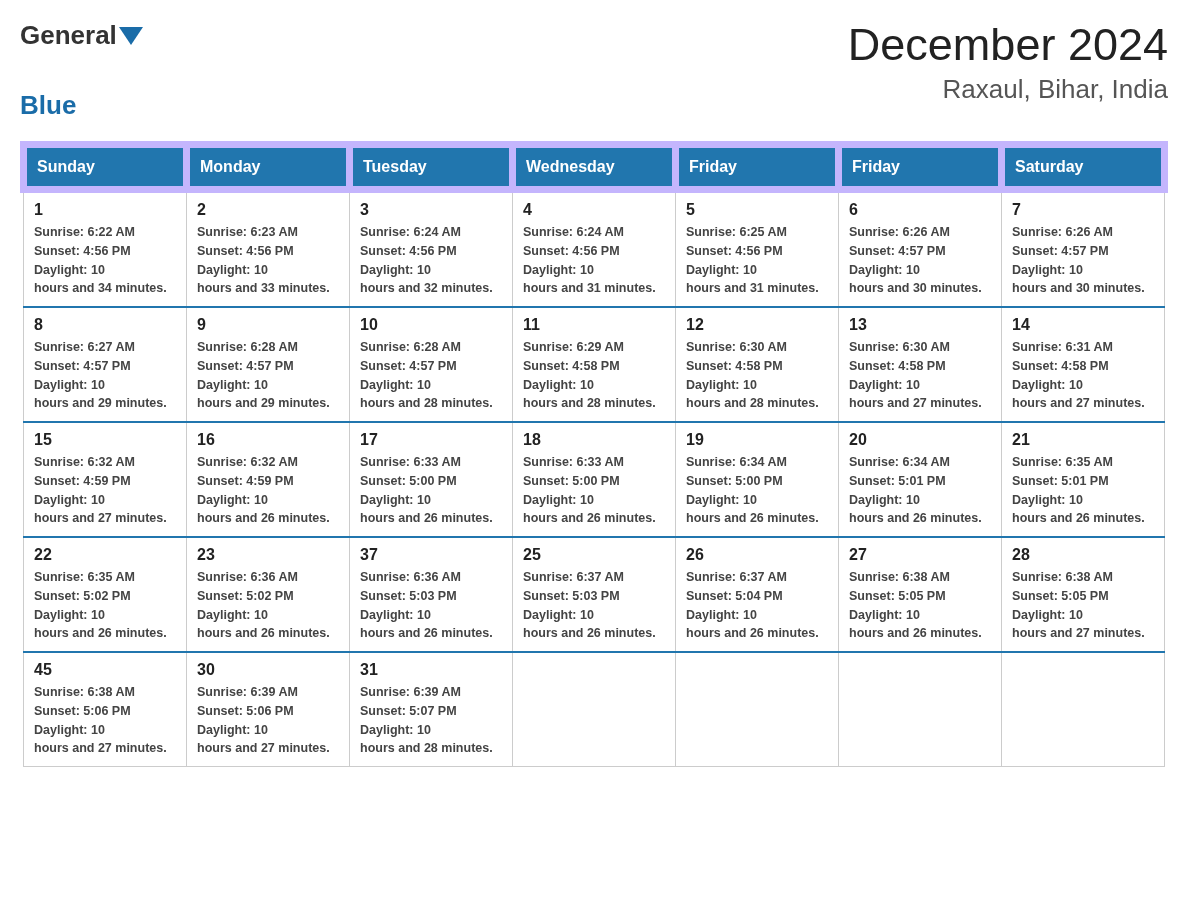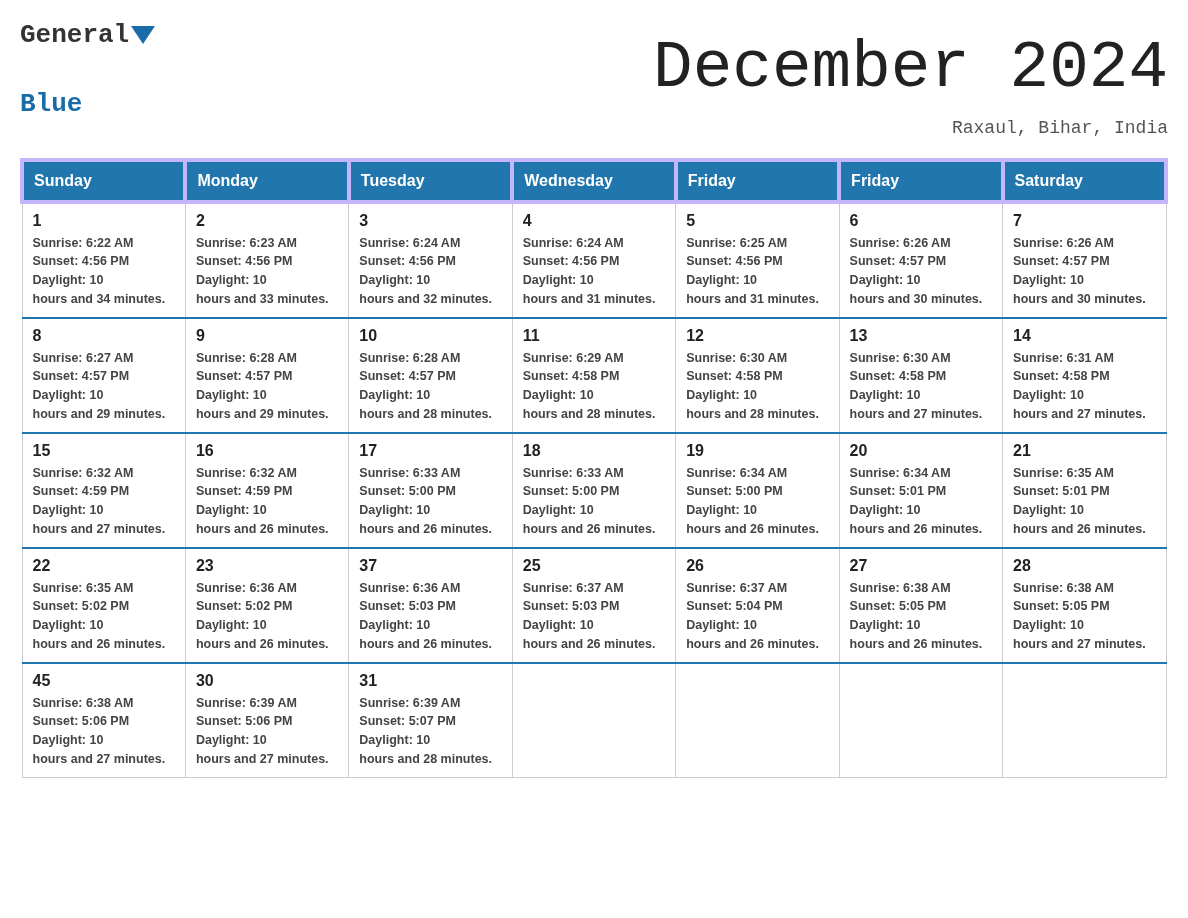--- a/index.html
+++ b/index.html
@@ -8,21 +8,20 @@
       background: #fff;
       padding: 20px;
       width: 1188px;
       min-height: 918px;
     }
     .header {
       display: flex;
       justify-content: space-between;
       align-items: flex-start;
       margin-bottom: 20px;
-      font-family: Liberation Mono, monospace;
     }
     .logo {
       display: flex;
       flex-direction: column;
       align-items: flex-start;
     }
     .logo-text {
       display: flex;
       align-items: center;
       font-size: 26px;
@@ -43,43 +42,42 @@
     .logo-blue {
       color: #1a6ca8;
       font-size: 26px;
       font-weight: bold;
       margin-top: 39px;
     }
     .title-block {
       text-align: right;
     }
     .month-title {
-      font-size: 66px;
+      font-size: 45px;
       font-weight: 300;
       color: #222;
       line-height: 1.1;
-      margin-top: 13px;
     }
     .location {
-      font-size: 18px;
+      font-size: 26px;
       color: #555;
-      margin-top: 12px;
+      margin-top: 4px;
     }
     .calendar {
       width: 100%;
       border-collapse: collapse;
     }
     .calendar thead tr th {
       background-color: #2176ae;
       color: #fff;
       font-size: 16px;
       font-weight: bold;
       padding: 10px 10px;
       text-align: left;
-      border: 4px solid #c4b5fd;
+      border: 7px solid #c4b5fd;
     }
     .calendar tbody tr td {
       vertical-align: top;
       padding: 8px 10px;
       border: 1px solid #ccc;
       width: 14.28%;
       min-height: 90px;
       font-size: 13px;
       color: #333;
       background: #fff;

